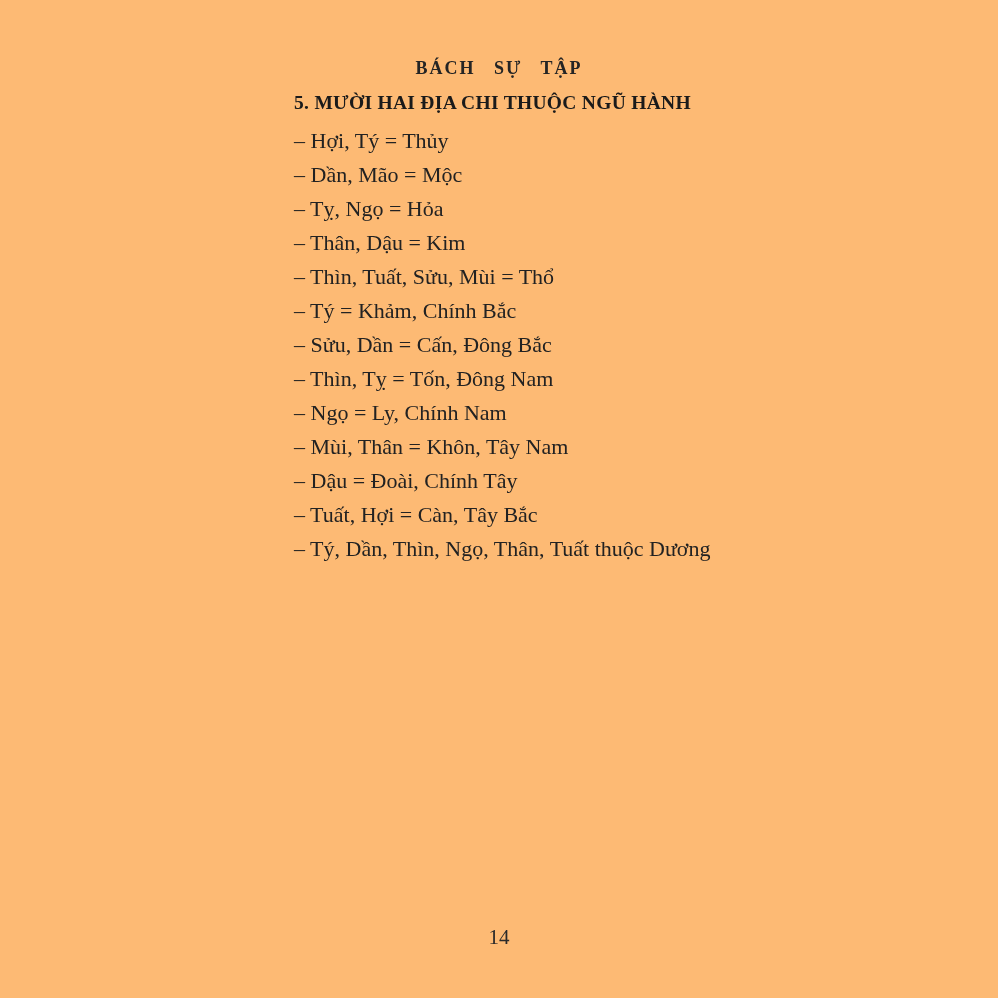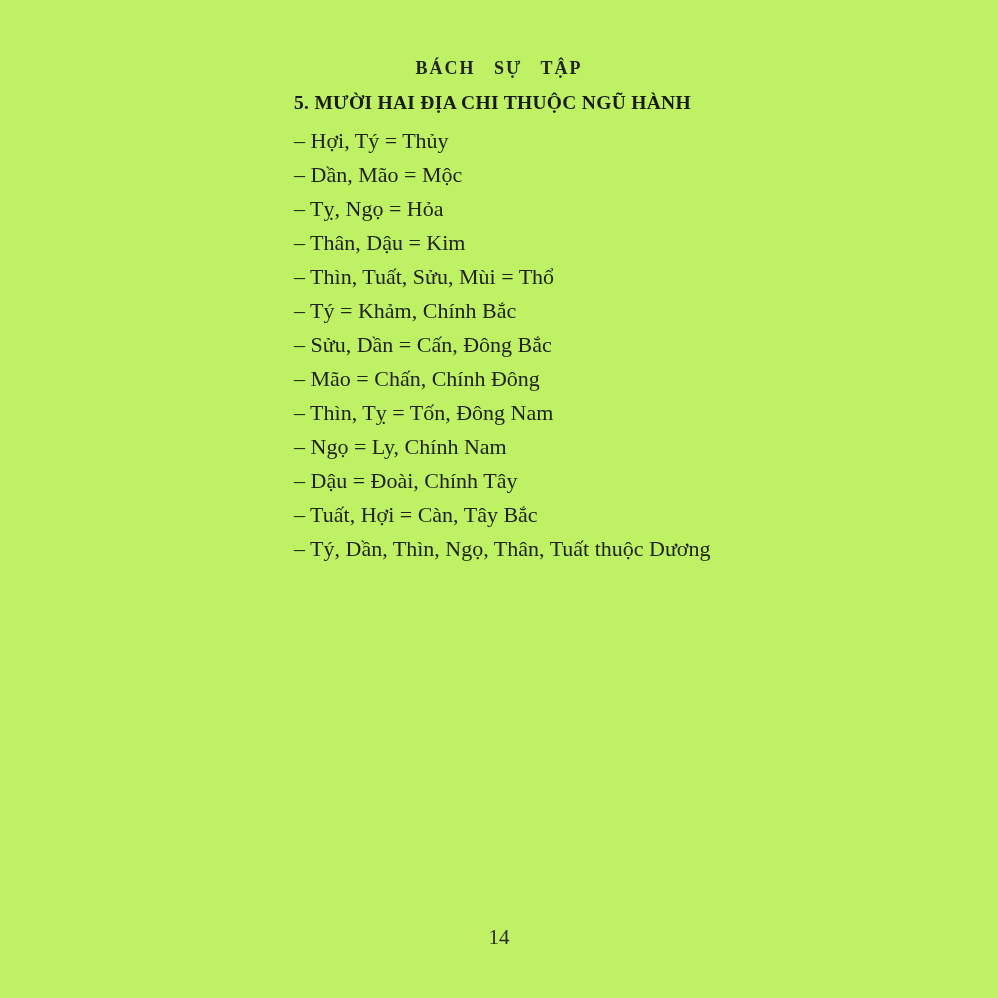--- a/index.html
+++ b/index.html
@@ -4,21 +4,21 @@
 <style>
   html, body {
     margin: 0;
     padding: 0;
     background: #ffffff;
   }
   .page {
     position: relative;
     width: 998px;
     height: 998px;
-    background: #bef264;
+    background: #fdba74;
     font-family: "Liberation Serif", "DejaVu Serif", serif;
     color: #1f1f1f;
     overflow: hidden;
   }
   .running-header {
     position: absolute;
     top: 58px;
     left: 0;
     width: 100%;
     text-align: center;
@@ -82,23 +82,23 @@
       <p class="item">– Hợi, Tý = Thủy</p>
       <p class="item">– Dần, Mão = Mộc</p>
       <p class="item">– Tỵ, Ngọ = Hỏa</p>
       <p class="item">– Thân, Dậu = Kim</p>
       <p class="item">– Thìn, Tuất, Sửu, Mùi = Thổ</p>
     </div>
 
     <div class="section">
       <p class="item">– Tý = Khảm, Chính Bắc</p>
       <p class="item">– Sửu, Dần = Cấn, Đông Bắc</p>
-      <p class="item">– Mão = Chấn, Chính Đông</p>
       <p class="item">– Thìn, Tỵ = Tốn, Đông Nam</p>
       <p class="item">– Ngọ = Ly, Chính Nam</p>
+      <p class="item">– Mùi, Thân = Khôn, Tây Nam</p>
       <p class="item">– Dậu = Đoài, Chính Tây</p>
       <p class="item">– Tuất, Hợi = Càn, Tây Bắc</p>
     </div>
 
     <div class="section">
       <p class="item">– Tý, Dần, Thìn, Ngọ, Thân, Tuất thuộc Dương</p>
     </div>
 
   </div>
 

